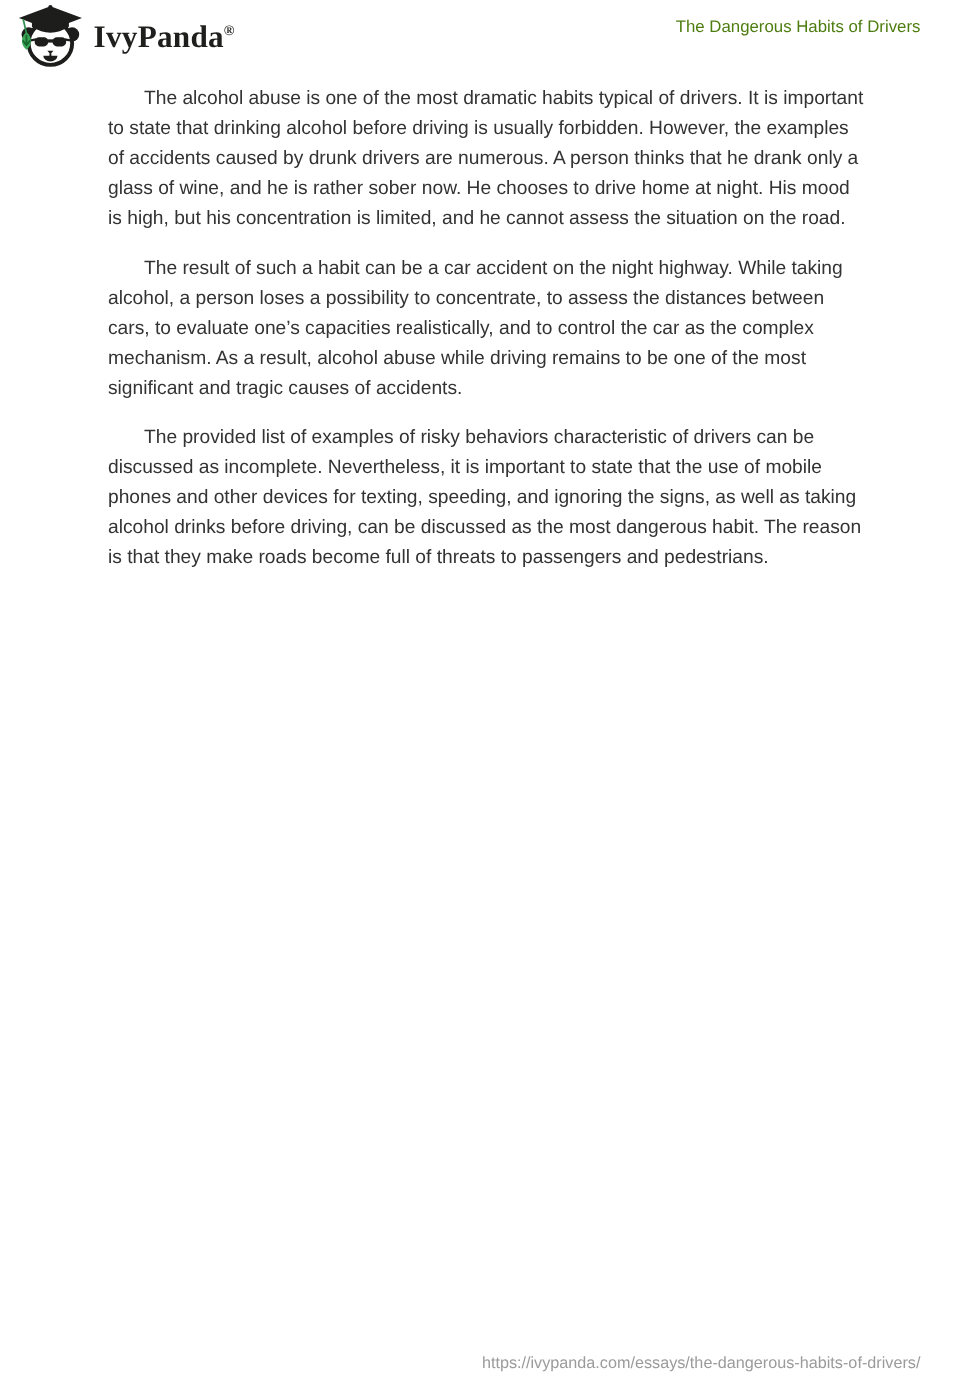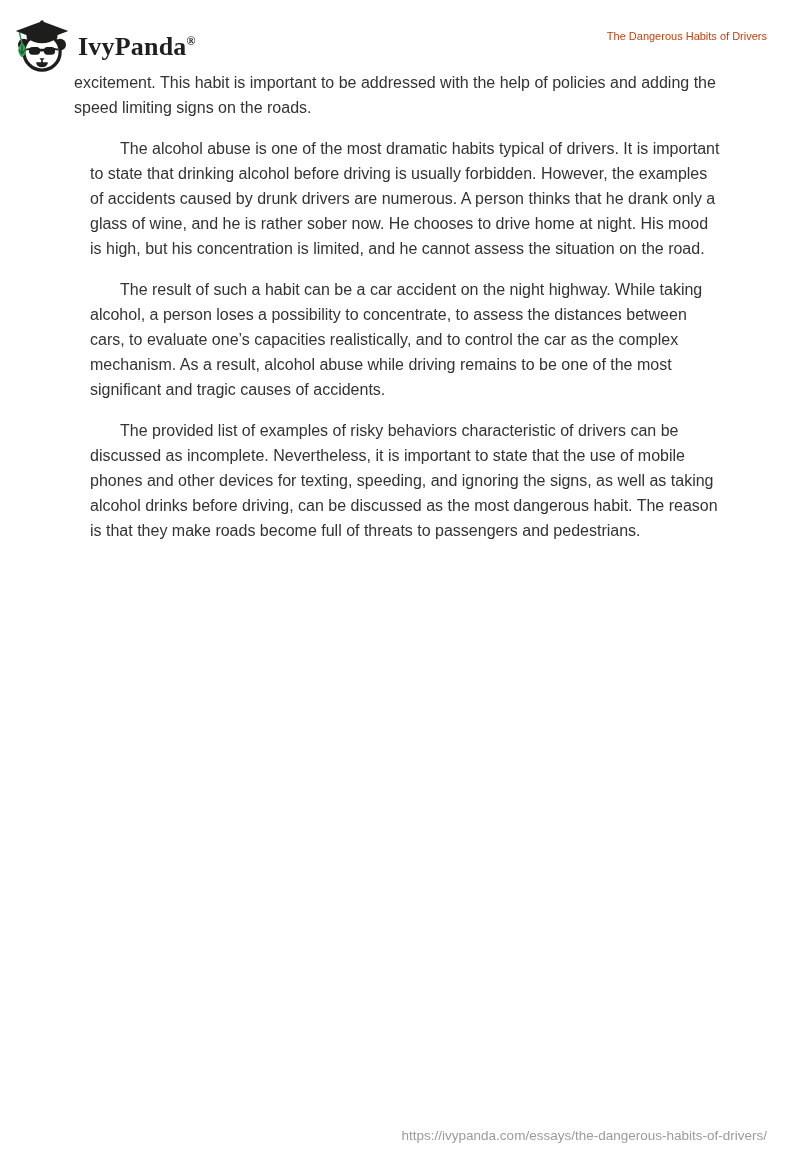--- a/index.html
+++ b/index.html
@@ -12,21 +12,21 @@
     overflow: hidden;
   }
   .page {
     position: absolute;
     inset: 0;
     background: #ffffff;
   }
   
   .header {
     position: absolute;
-    top: 16px; left: 0; right: 0;
+    top: 0; left: 0; right: 0;
     height: 66px;
   }
   .brand {
     position: absolute;
     left: 13px;
     top: 3px;
     display: flex;
     align-items: center;
     gap: 7px;
   }
@@ -41,22 +41,22 @@
   }
   .brand-text sup {
     font-size: 12px;
     vertical-align: super;
     line-height: 0;
   }
   .doc-title {
     position: absolute;
     top: 14px;
     right: 33px;
-    font-size: 11px;
-    color: #c2410c;
+    font-size: 14px;
+    color: #4d7c0f;
   }
   
   .essay {
     position: absolute;
     top: 70px;
     left: 74px;
     width: 650px;
   }
   .para {
     font-size: 16px;
@@ -109,21 +109,20 @@
           <path d="M10 29 v8 M7 34 l3 4 3 -4" stroke="#16672f" stroke-width="1.6" fill="none" stroke-linecap="round" stroke-linejoin="round"></path>
         </svg>
       </span>
       <span class="brand-text"><span>IvyPanda</span><sup>®</sup></span>
     </div>
     <div class="doc-title">The Dangerous Habits of Drivers</div>
   </header>
 
   <main class="essay">
     <div>
-        <p class="para">excitement. This habit is important to be addressed with the help of policies and adding the speed limiting signs on the roads.</p>
         <p class="para indent">The alcohol abuse is one of the most dramatic habits typical of drivers. It is important to state that drinking alcohol before driving is usually forbidden. However, the examples of accidents caused by drunk drivers are numerous. A person thinks that he drank only a glass of wine, and he is rather sober now. He chooses to drive home at night. His mood is high, but his concentration is limited, and he cannot assess the situation on the road.</p>
         <p class="para indent">The result of such a habit can be a car accident on the night highway. While taking alcohol, a person loses a possibility to concentrate, to assess the distances between cars, to evaluate one’s capacities realistically, and to control the car as the complex mechanism. As a result, alcohol abuse while driving remains to be one of the most significant and tragic causes of accidents.</p>
         <p class="para indent">The provided list of examples of risky behaviors characteristic of drivers can be discussed as incomplete. Nevertheless, it is important to state that the use of mobile phones and other devices for texting, speeding, and ignoring the signs, as well as taking alcohol drinks before driving, can be discussed as the most dangerous habit. The reason is that they make roads become full of threats to passengers and pedestrians.</p>
       </div>
   </main>
 
   <footer>
     <span class="footer-url">https://ivypanda.com/essays/the-dangerous-habits-of-drivers/</span>
   </footer>
 

